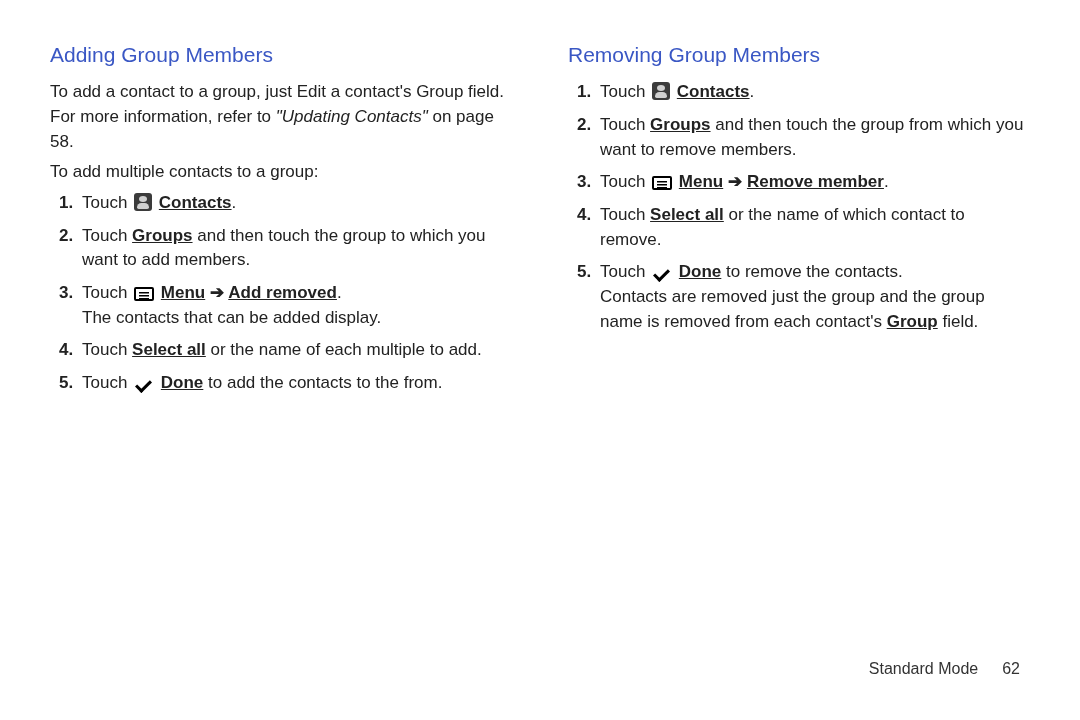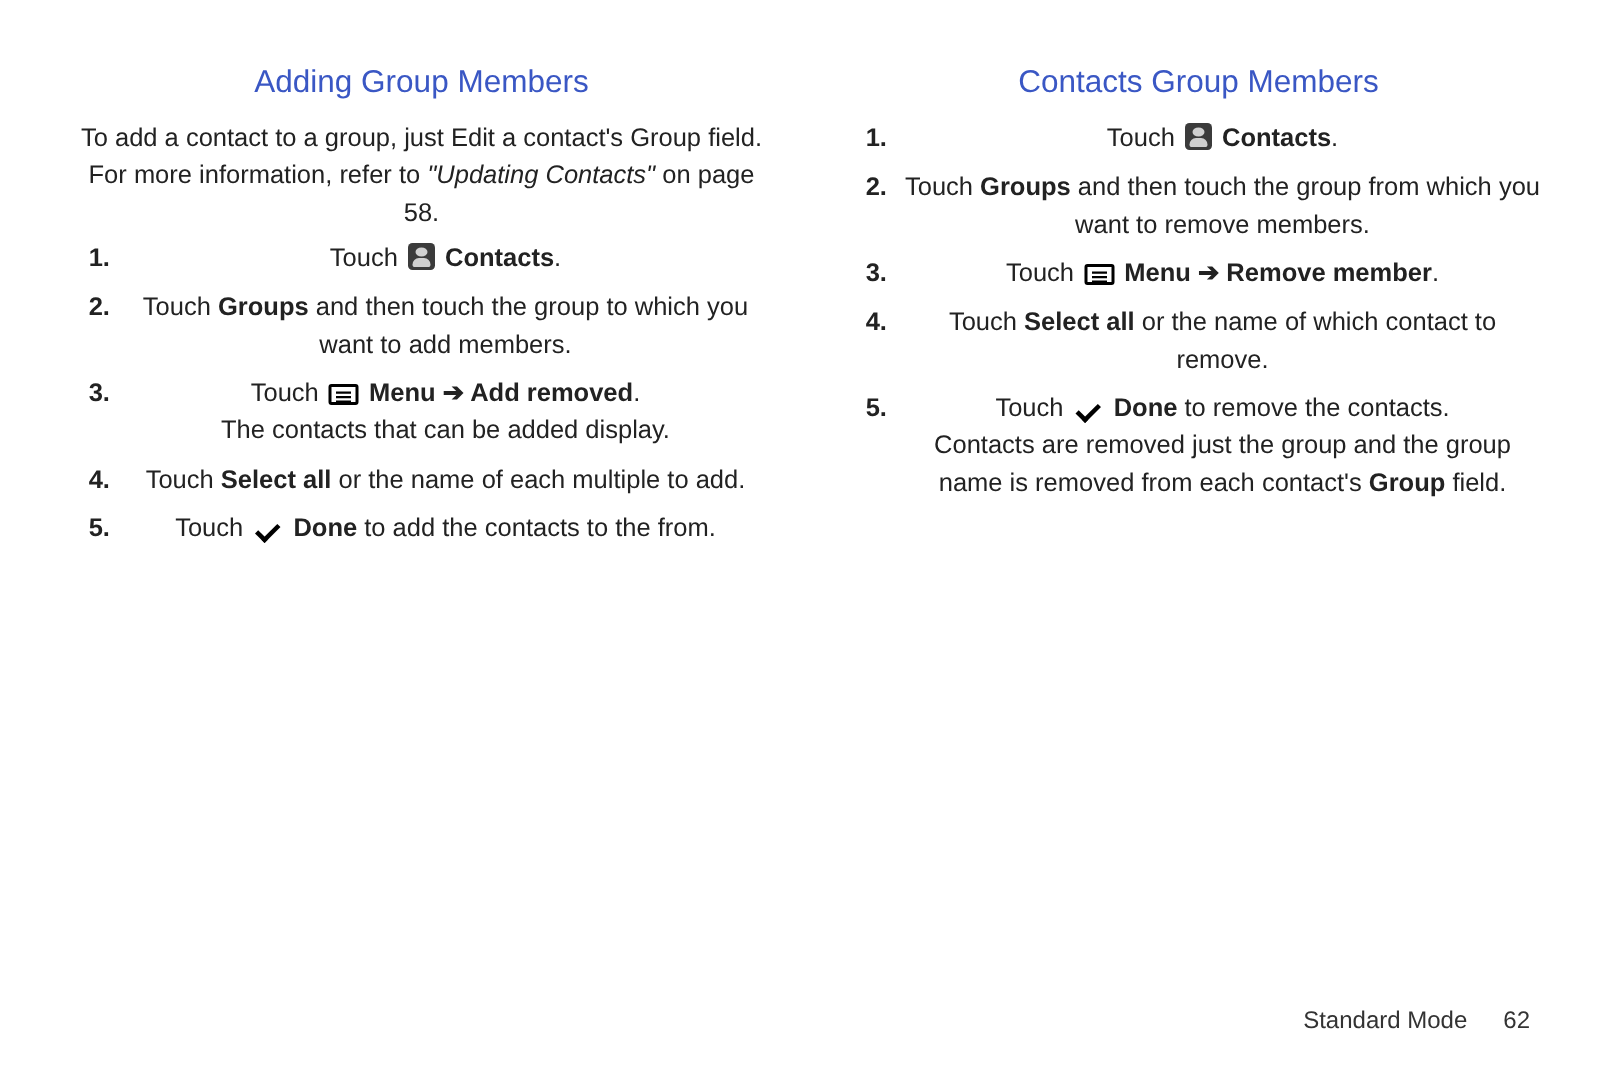--- a/index.html
+++ b/index.html
@@ -11,21 +11,20 @@
     font-size: 17px;
     color: #222;
     background: #fff;
     position: relative;
     line-height: 1.45;
   }
   .page {
     display: flex;
     padding: 40px 50px 0 50px;
     gap: 56px;
-    text-align: center;
   }
   .col {
     flex: 1;
     min-width: 0;
   }
   h2.section {
     color: #3a57c4;
     font-weight: 400;
     font-size: 21px;
     margin: 0 0 10px 0;
@@ -36,21 +35,21 @@
     margin: 4px 0 0 0;
     padding-left: 28px;
   }
   ol.steps > li {
     margin-bottom: 8px;
     padding-left: 4px;
   }
   ol.steps > li::marker {
     font-weight: 700;
   }
-  .b { font-weight: 700; }
+  .b { font-weight: 700; text-decoration: underline; }
   .arrow { font-weight: 700; }
   .lead { margin-top: 6px; }
 
   .icon {
     display: inline-block;
     vertical-align: -3px;
     margin: 0 2px;
   }
   .icon-contact {
     width: 18px; height: 18px;
@@ -94,39 +93,40 @@
     position: absolute;
     left: 2px; top: 3px;
     width: 12px; height: 6px;
     border-left: 3px solid #000;
     border-bottom: 3px solid #000;
     transform: rotate(-45deg);
   }
 
   .footer {
     position: absolute;
-    bottom: 28px;
+    bottom: 40px;
     right: 60px;
     font-size: 16px;
     color: #333;
   }
   .footer .pn { margin-left: 24px; }
 </style>
 </head>
 <body>
 
 <div class="page">
 
   <div class="col">
     <h2 class="section">Adding Group Members</h2>
 
     <p>
       <span>To add a contact to a group, just Edit a contact's Group field. For more information, refer to </span><span class="xref">"Updating Contacts"</span><span> on page 58.</span>
     </p>
 
+    <p class="lead">To add multiple contacts to a group:</p>
 
     <ol class="steps">
       <li>
         <span>Touch </span><span class="icon icon-contact"></span>
         <span class="b">Contacts</span><span>.</span>
       </li>
       <li>
         <span>Touch </span><span class="b">Groups</span><span> and then touch the group to which you want to add members.</span>
       </li>
       <li>
@@ -138,21 +138,21 @@
         <span>Touch </span><span class="b">Select all</span><span> or the name of each multiple to add.</span>
       </li>
       <li>
         <span>Touch </span><span class="icon icon-check"></span>
         <span class="b">Done</span><span> to add the contacts to the from.</span>
       </li>
     </ol>
   </div>
 
   <div class="col">
-    <h2 class="section">Contacts Group Members</h2>
+    <h2 class="section">Removing Group Members</h2>
 
 
     <ol class="steps">
       <li>
         <span>Touch </span><span class="icon icon-contact"></span>
         <span class="b">Contacts</span><span>.</span>
       </li>
       <li>
         <span>Touch </span><span class="b">Groups</span><span> and then touch the group from which you want to remove members.</span>
       </li>

